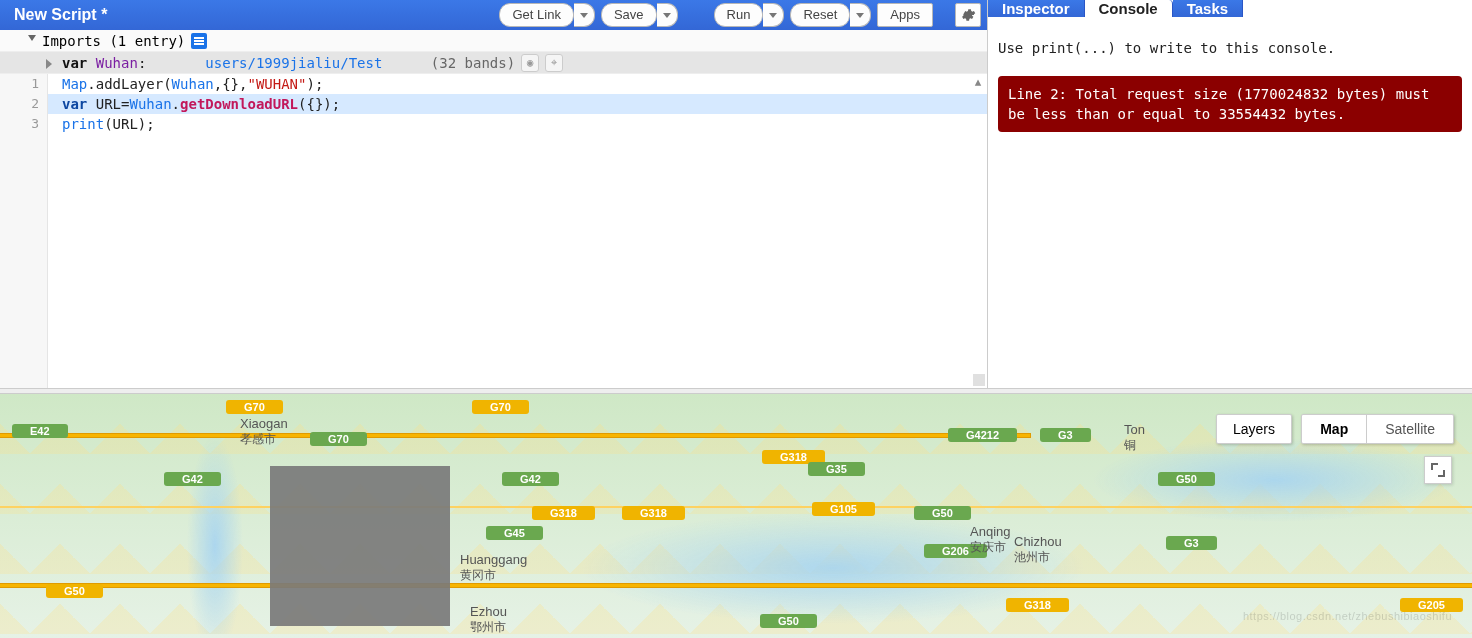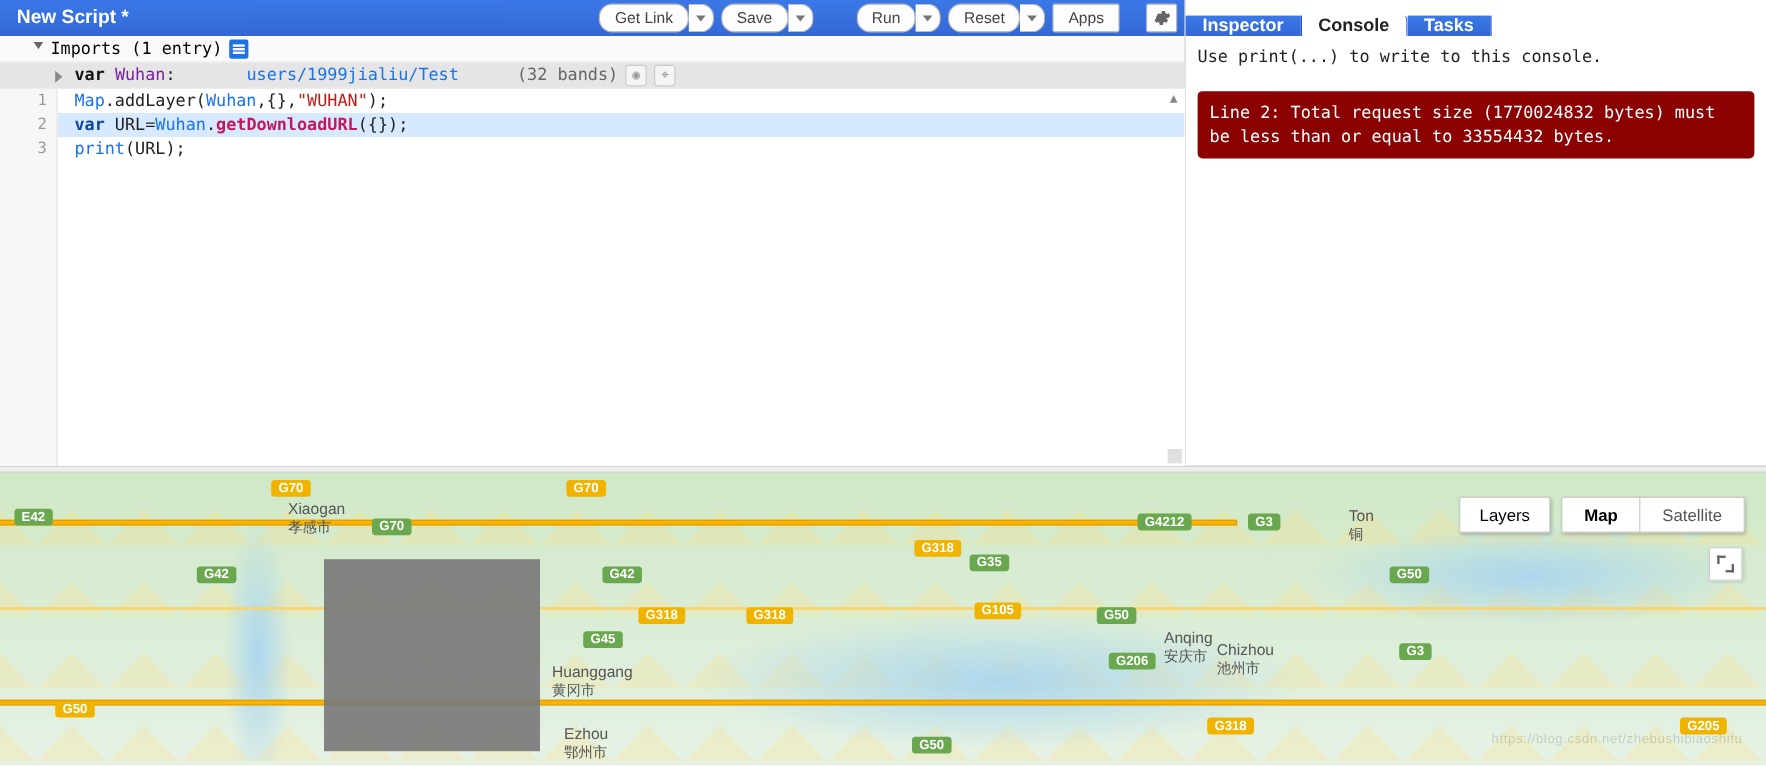--- a/index.html
+++ b/index.html
@@ -127,21 +127,21 @@
   .tok-obj { color:#1a73e8; }
   .tok-str { color:#c41a16; }
   .tok-call { color:#c2185b; font-weight:bold;}
   .tok-kw { color:#0d47a1; font-weight:bold;}
   .tok-p  { color:#222; }
 
   .splitter { height:6px; background:#eee; border-top:1px solid #ccc; border-bottom:1px solid #ccc; text-align:center;}
   .splitter::after{content:"⋯"; color:#aaa; font-size:10px; line-height:4px;}
 
   
-  .console-tabs { display:flex; align-items:flex-end; height:30px;}
+  .console-tabs { display:flex; align-items:flex-start; height:30px;}
   .ptab {
     padding:0 14px; display:flex; align-items:center;
     color:#fff; font-weight:bold; font-size:15px;
     background: linear-gradient(#3b78e7,#3367d6);
     border-right:1px solid #2a56c6;
     cursor:pointer;
   }
   .ptab.active { background:#fff; color:#222; font-weight:bold; border-top-right-radius:4px;}
   .ptab-end { flex:1; background: linear-gradient(#3b78e7,#3367d6);}
   .console-body { flex:1; padding:10px; font-family: "Consolas","Menlo",monospace; font-size:14px;}
@@ -167,21 +167,21 @@
     position:absolute; left:-50px; top:20px; width:120%; height:90%;
     background:
       radial-gradient(40px 160px at 15% 60%, #a7d4f0 0, transparent 70%),
       radial-gradient(260px 60px at 75% 30%, #a7d4f0 0, transparent 70%),
       radial-gradient(360px 80px at 50% 70%, #a7d4f0 0, transparent 70%);
     opacity:.9;
   }
   .hwy { position:absolute; height:3px; background:#f7b500; box-shadow:0 0 0 1px #e09b00;}
   .rd  { position:absolute; height:2px; background:#fdd262;}
   .shield {
-    position:absolute; padding:1px 6px; font-size:11px; border-radius:3px;
+    position:absolute; padding:1px 18px; font-size:11px; border-radius:3px;
     font-weight:bold; background:#6aa84f; color:#fff;
   }
   .shield.alt { background:#f0b400; color:#fff;}
   .city-label { position:absolute; font-size:13px; color:#555; }
   .city-label .cn { font-size:12px;}
   .overlay-sq {
     position:absolute; left:270px; top:72px; width:180px; height:160px;
     background:#7a7a7a; opacity:.92;
   }
   .layers-btn {

